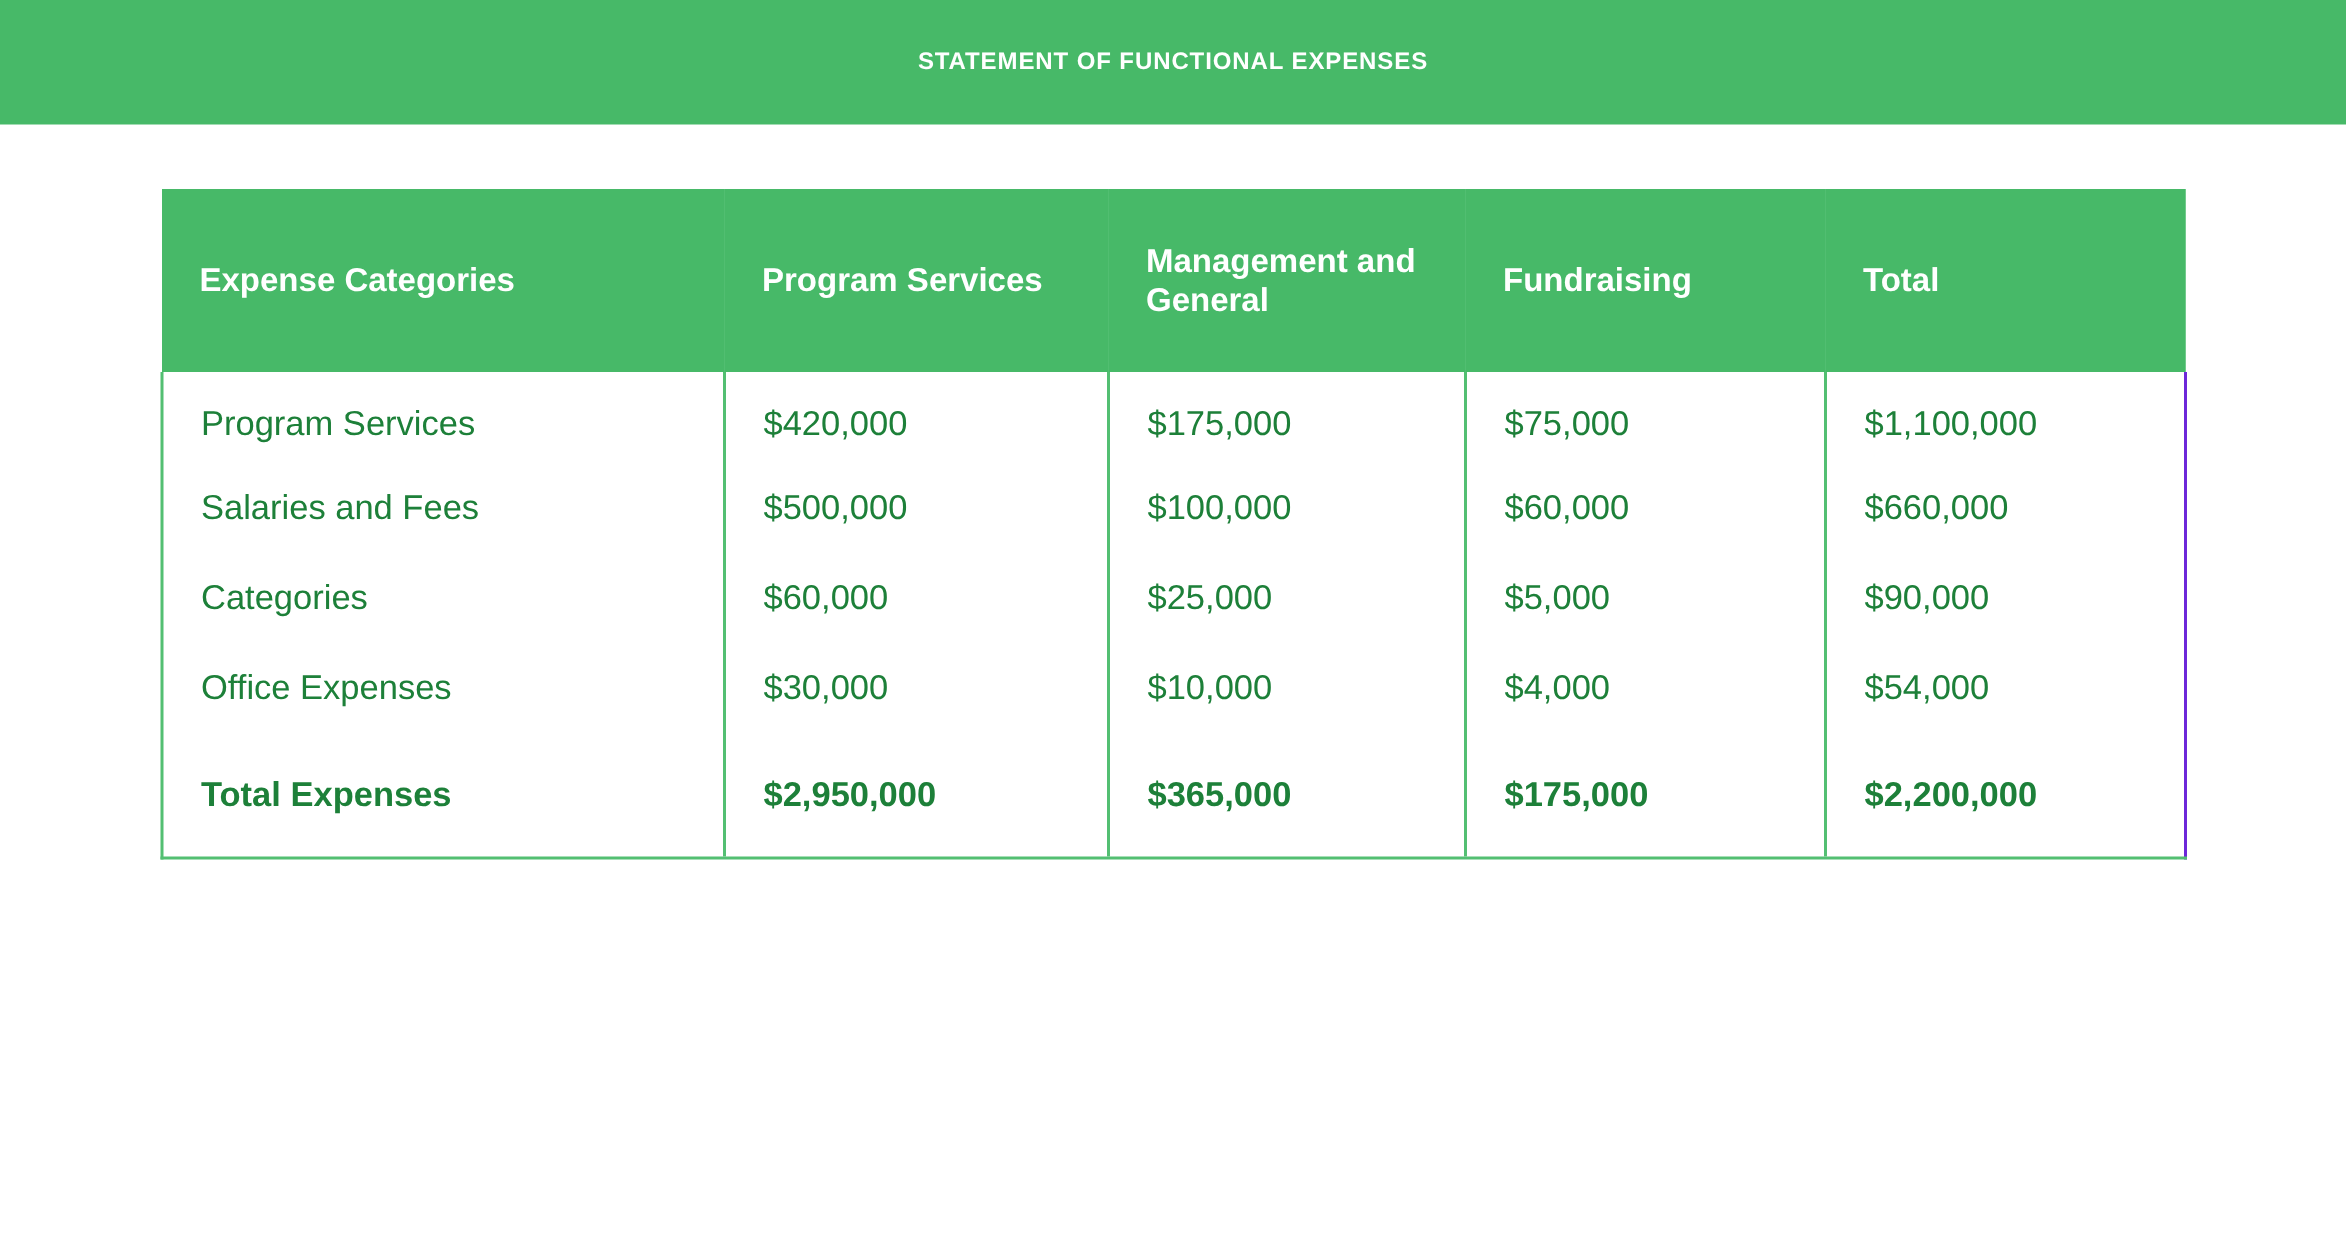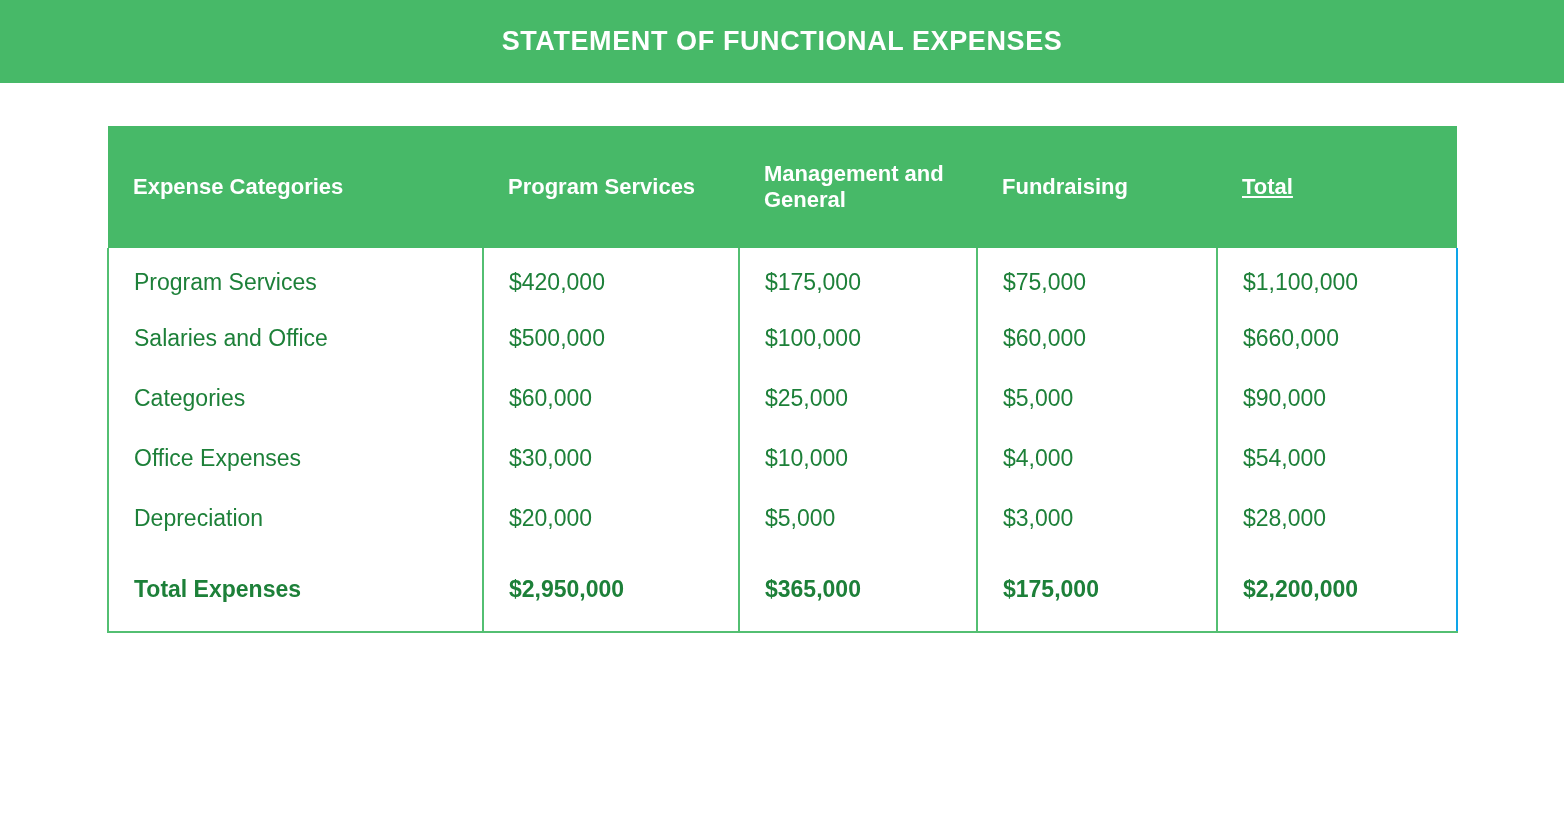--- a/index.html
+++ b/index.html
@@ -20,21 +20,21 @@
     width: 1564px;
     height: 83px;
     background: #47b968;
     display: flex;
     align-items: center;
     justify-content: center;
     box-sizing: border-box;
   }
   .banner-title {
     color: #ffffff;
-    font-size: 27px;
+    font-size: 16px;
     font-weight: bold;
     letter-spacing: 0.6px;
     text-transform: uppercase;
     white-space: nowrap;
   }
 
   
   .table-wrap {
     margin-left: 107px;
     margin-top: 43px;
@@ -61,41 +61,41 @@
     padding: 0 0 0 25px;
     height: 122px;
     box-sizing: border-box;
     line-height: 1.17;
     border: none;
   }
   th.col-cat   { width: 375px; }
   th.col-prog  { width: 256px; }
   th.col-mgmt  { width: 238px; }
   th.col-fund  { width: 240px; }
-  th.col-total { width: 240px; text-decoration: underline; }
+  th.col-total { width: 240px; }
 
   
   tbody td {
     color: #1d8039;
     font-size: 23px;
     font-weight: normal;
     text-align: left;
     vertical-align: middle;
     padding: 0 0 0 25px;
     height: 60px;
     box-sizing: border-box;
     background: #ffffff;
     border-left: 2px solid #53bf72;
     white-space: nowrap;
   }
   tbody td.first-col {
     border-left: 2px solid #53bf72;
   }
   tbody tr td:last-child {
-    border-right: 2px solid #0ea5e9;
+    border-right: 2px solid #6d28d9;
   }
   tbody tr.first-body-row td {
     padding-top: 8px;
   }
   tbody tr.total-row td {
     font-weight: bold;
     height: 84px;
     vertical-align: bottom;
     padding-bottom: 28px;
   }
@@ -127,21 +127,21 @@
 
       <tr class="first-body-row">
         <td class="first-col">Program Services</td>
         <td>$420,000</td>
         <td>$175,000</td>
         <td>$75,000</td>
         <td>$1,100,000</td>
       </tr>
 
       <tr>
-        <td class="first-col">Salaries and Office</td>
+        <td class="first-col">Salaries and Fees</td>
         <td>$500,000</td>
         <td>$100,000</td>
         <td>$60,000</td>
         <td>$660,000</td>
       </tr>
 
 
       <tr>
         <td class="first-col">Categories</td>
         <td>$60,000</td>
@@ -152,27 +152,20 @@
 
       <tr>
         <td class="first-col">Office Expenses</td>
         <td>$30,000</td>
         <td>$10,000</td>
         <td>$4,000</td>
         <td>$54,000</td>
       </tr>
 
 
-      <tr>
-        <td class="first-col">Depreciation</td>
-        <td>$20,000</td>
-        <td>$5,000</td>
-        <td>$3,000</td>
-        <td>$28,000</td>
-      </tr>
 
       <tr class="total-row">
         <td class="first-col">Total Expenses</td>
         <td>$2,950,000</td>
         <td>$365,000</td>
         <td>$175,000</td>
         <td>$2,200,000</td>
       </tr>
 
     </tbody>

